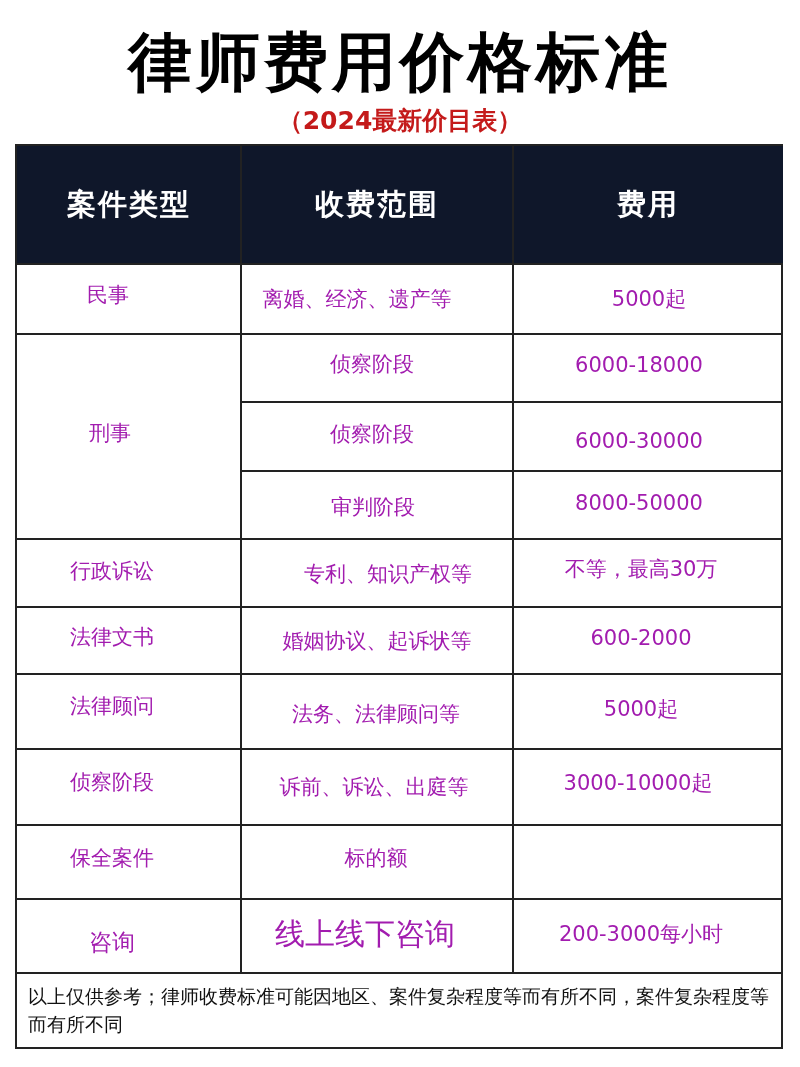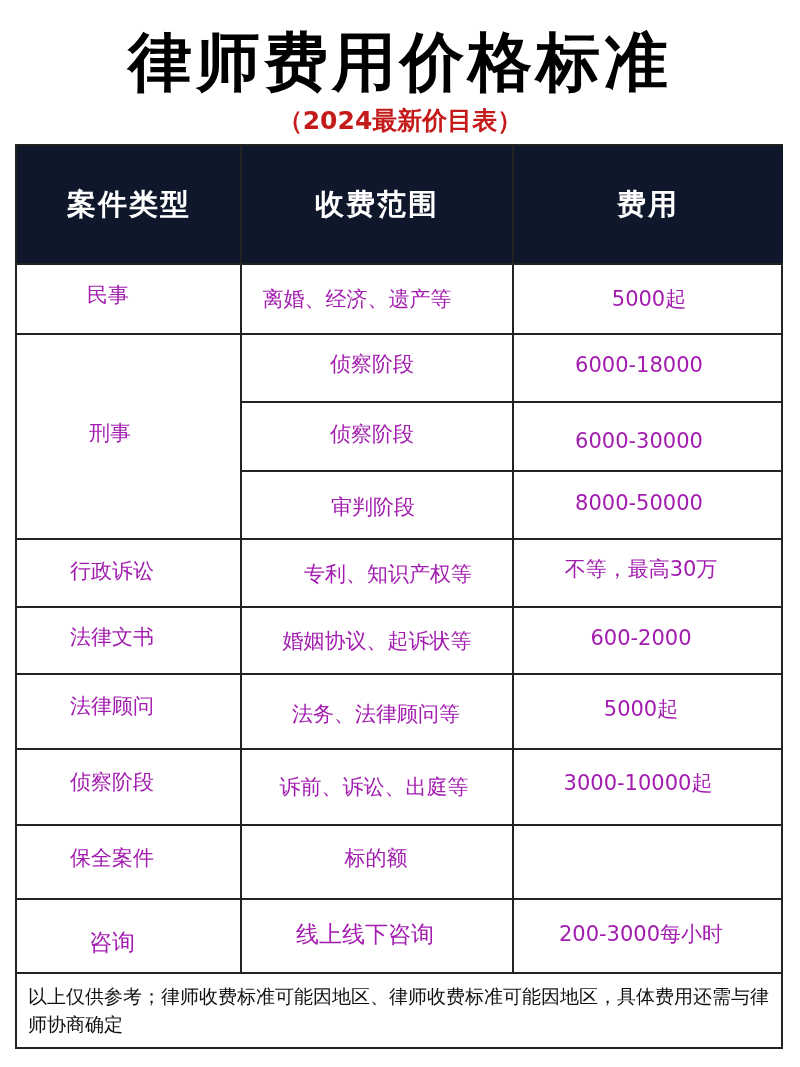--- a/index.html
+++ b/index.html
@@ -71,17 +71,17 @@
   <div class="cell" style="left:497px;top:529px;width:254px;height:68px;">5000起</div>
 
   <div class="cell" style="left:0;top:604px;width:190px;height:64px;">侦察阶段</div>
   <div class="cell" style="left:225px;top:604px;width:264px;height:74px;">诉前、诉讼、出庭等</div>
   <div class="cell" style="left:497px;top:604px;width:248px;height:66px;">3000-10000起</div>
 
   <div class="cell" style="left:0;top:680px;width:190px;height:64px;">保全案件</div>
   <div class="cell" style="left:225px;top:680px;width:268px;height:64px;">标的额</div>
 
   <div class="cell" style="left:0;top:754px;width:190px;height:68px;font-size:23px;margin-top:8px;">咨询</div>
-  <div class="cell" style="left:225px;top:754px;width:246px;height:68px;font-size:23px;">线上线下咨询</div>
+  <div class="cell" style="left:225px;top:754px;width:246px;height:68px;font-size:30px;">线上线下咨询</div>
   <div class="cell" style="left:497px;top:754px;width:254px;height:68px;">200-3000每小时</div>
 </div>
 
-<div class="note">以上仅供参考；律师收费标准可能因地区、律师收费标准可能因地区，具体费用还需与律师协商确定</div>
+<div class="note">以上仅供参考；律师收费标准可能因地区、案件复杂程度等而有所不同，案件复杂程度等而有所不同</div>
 
 </body></html>

